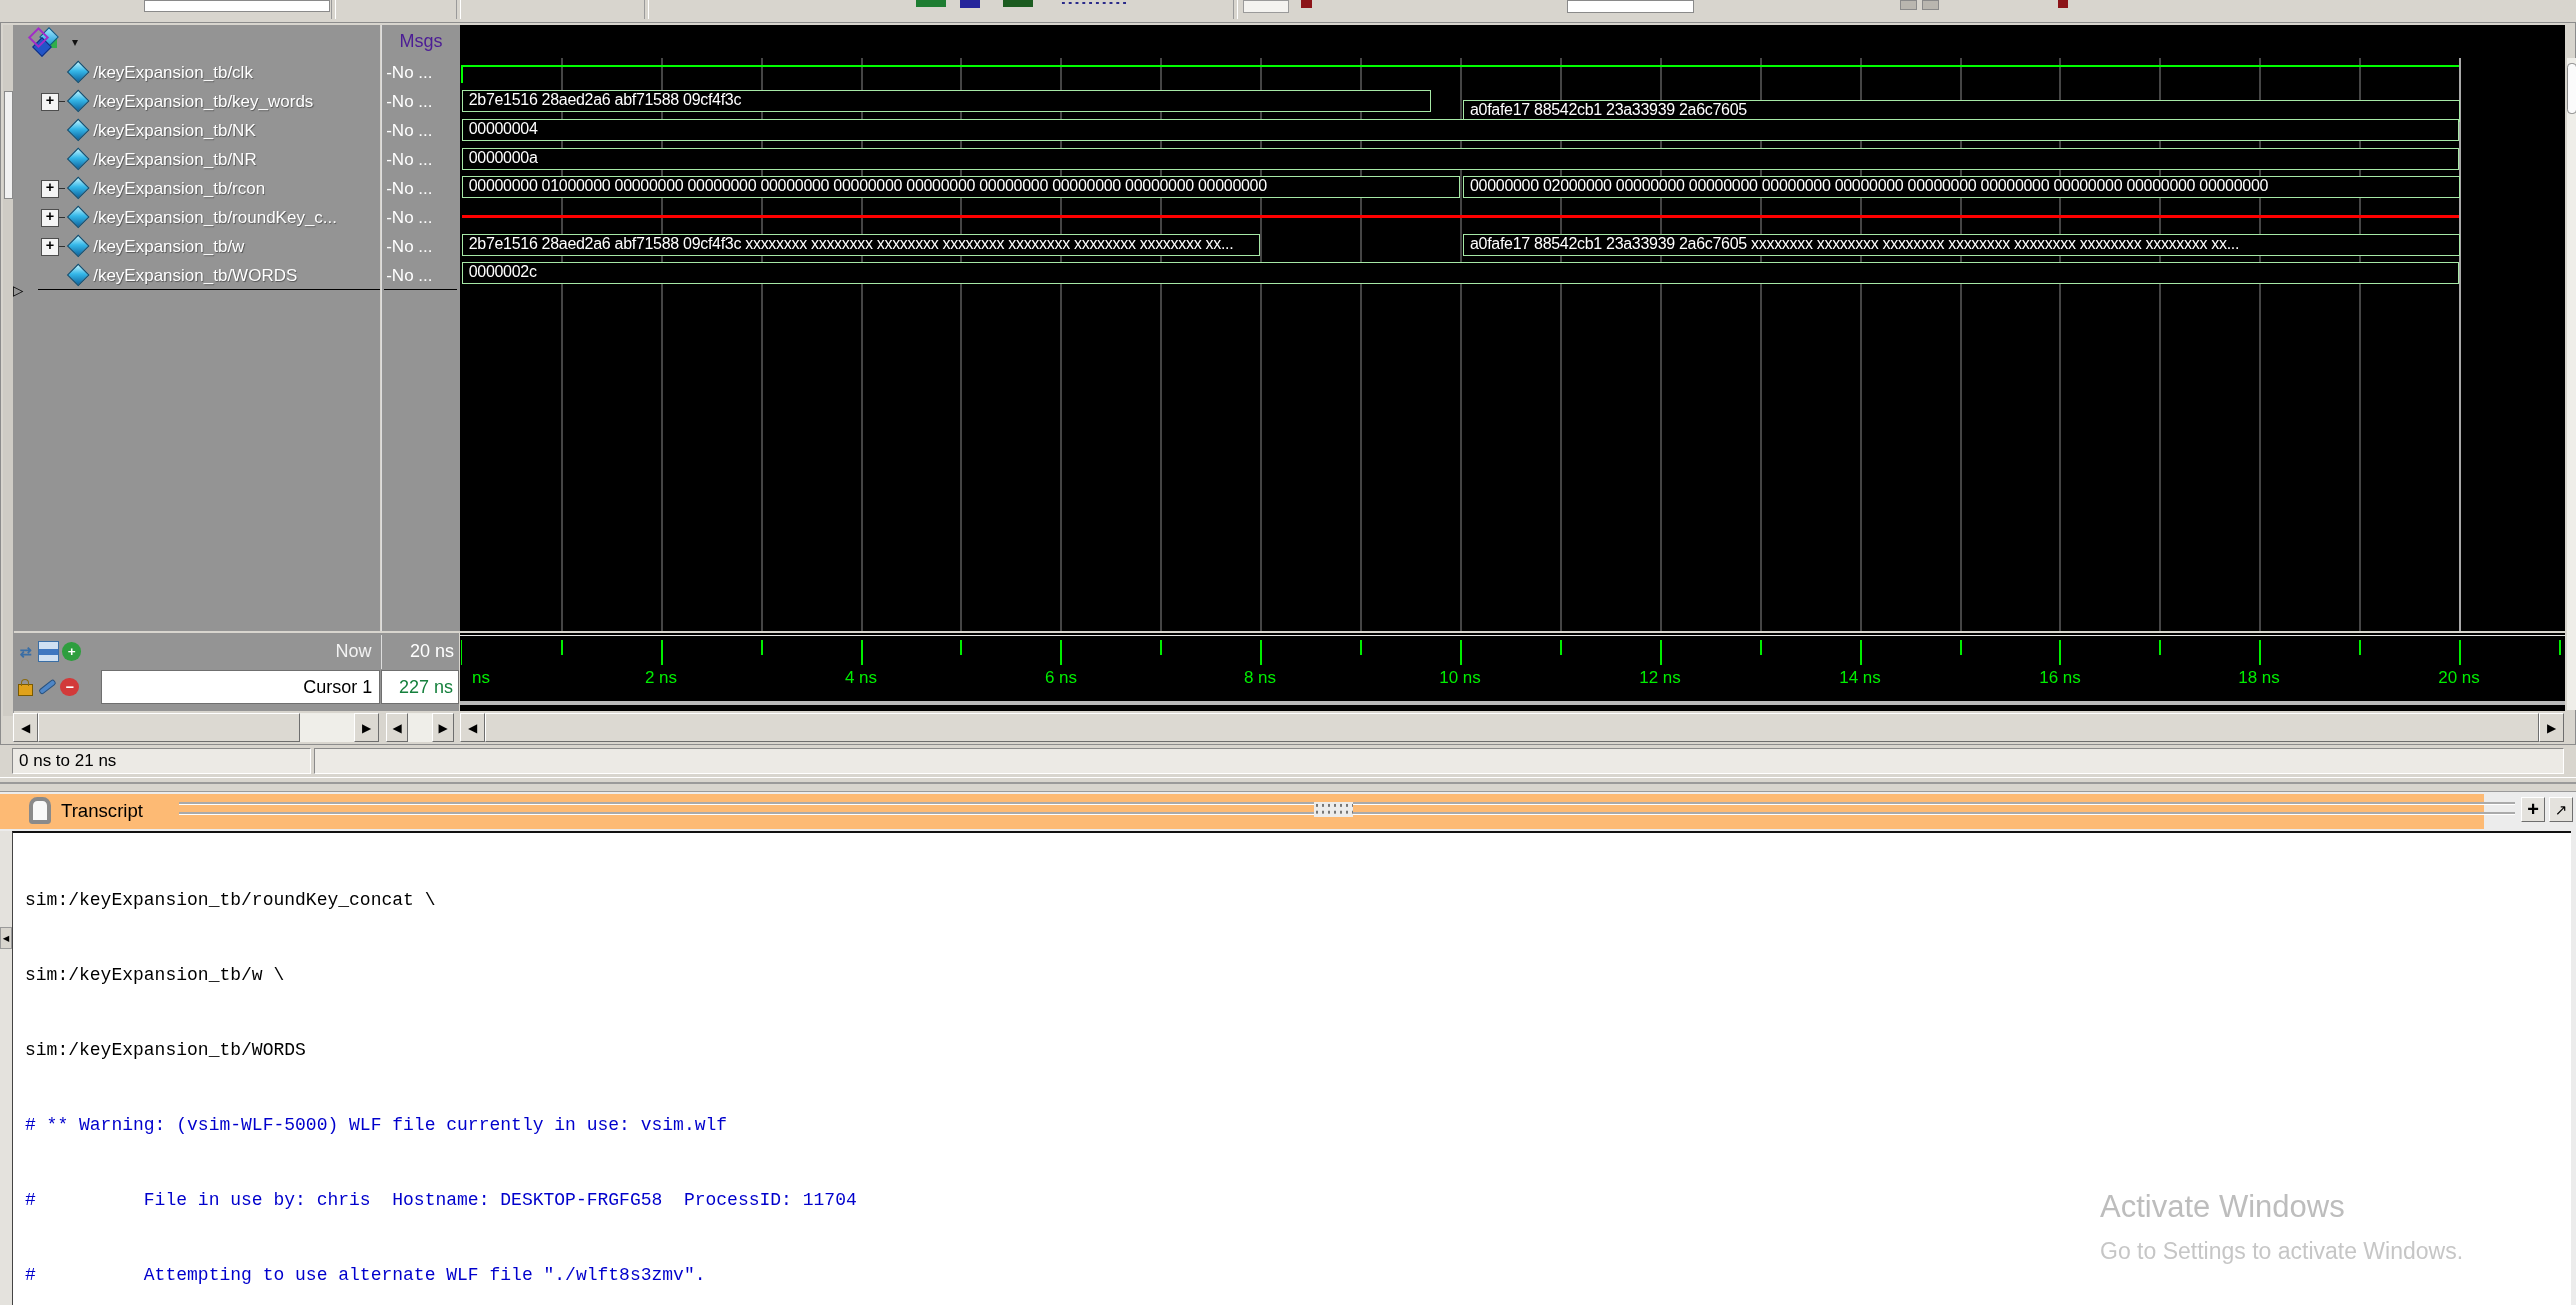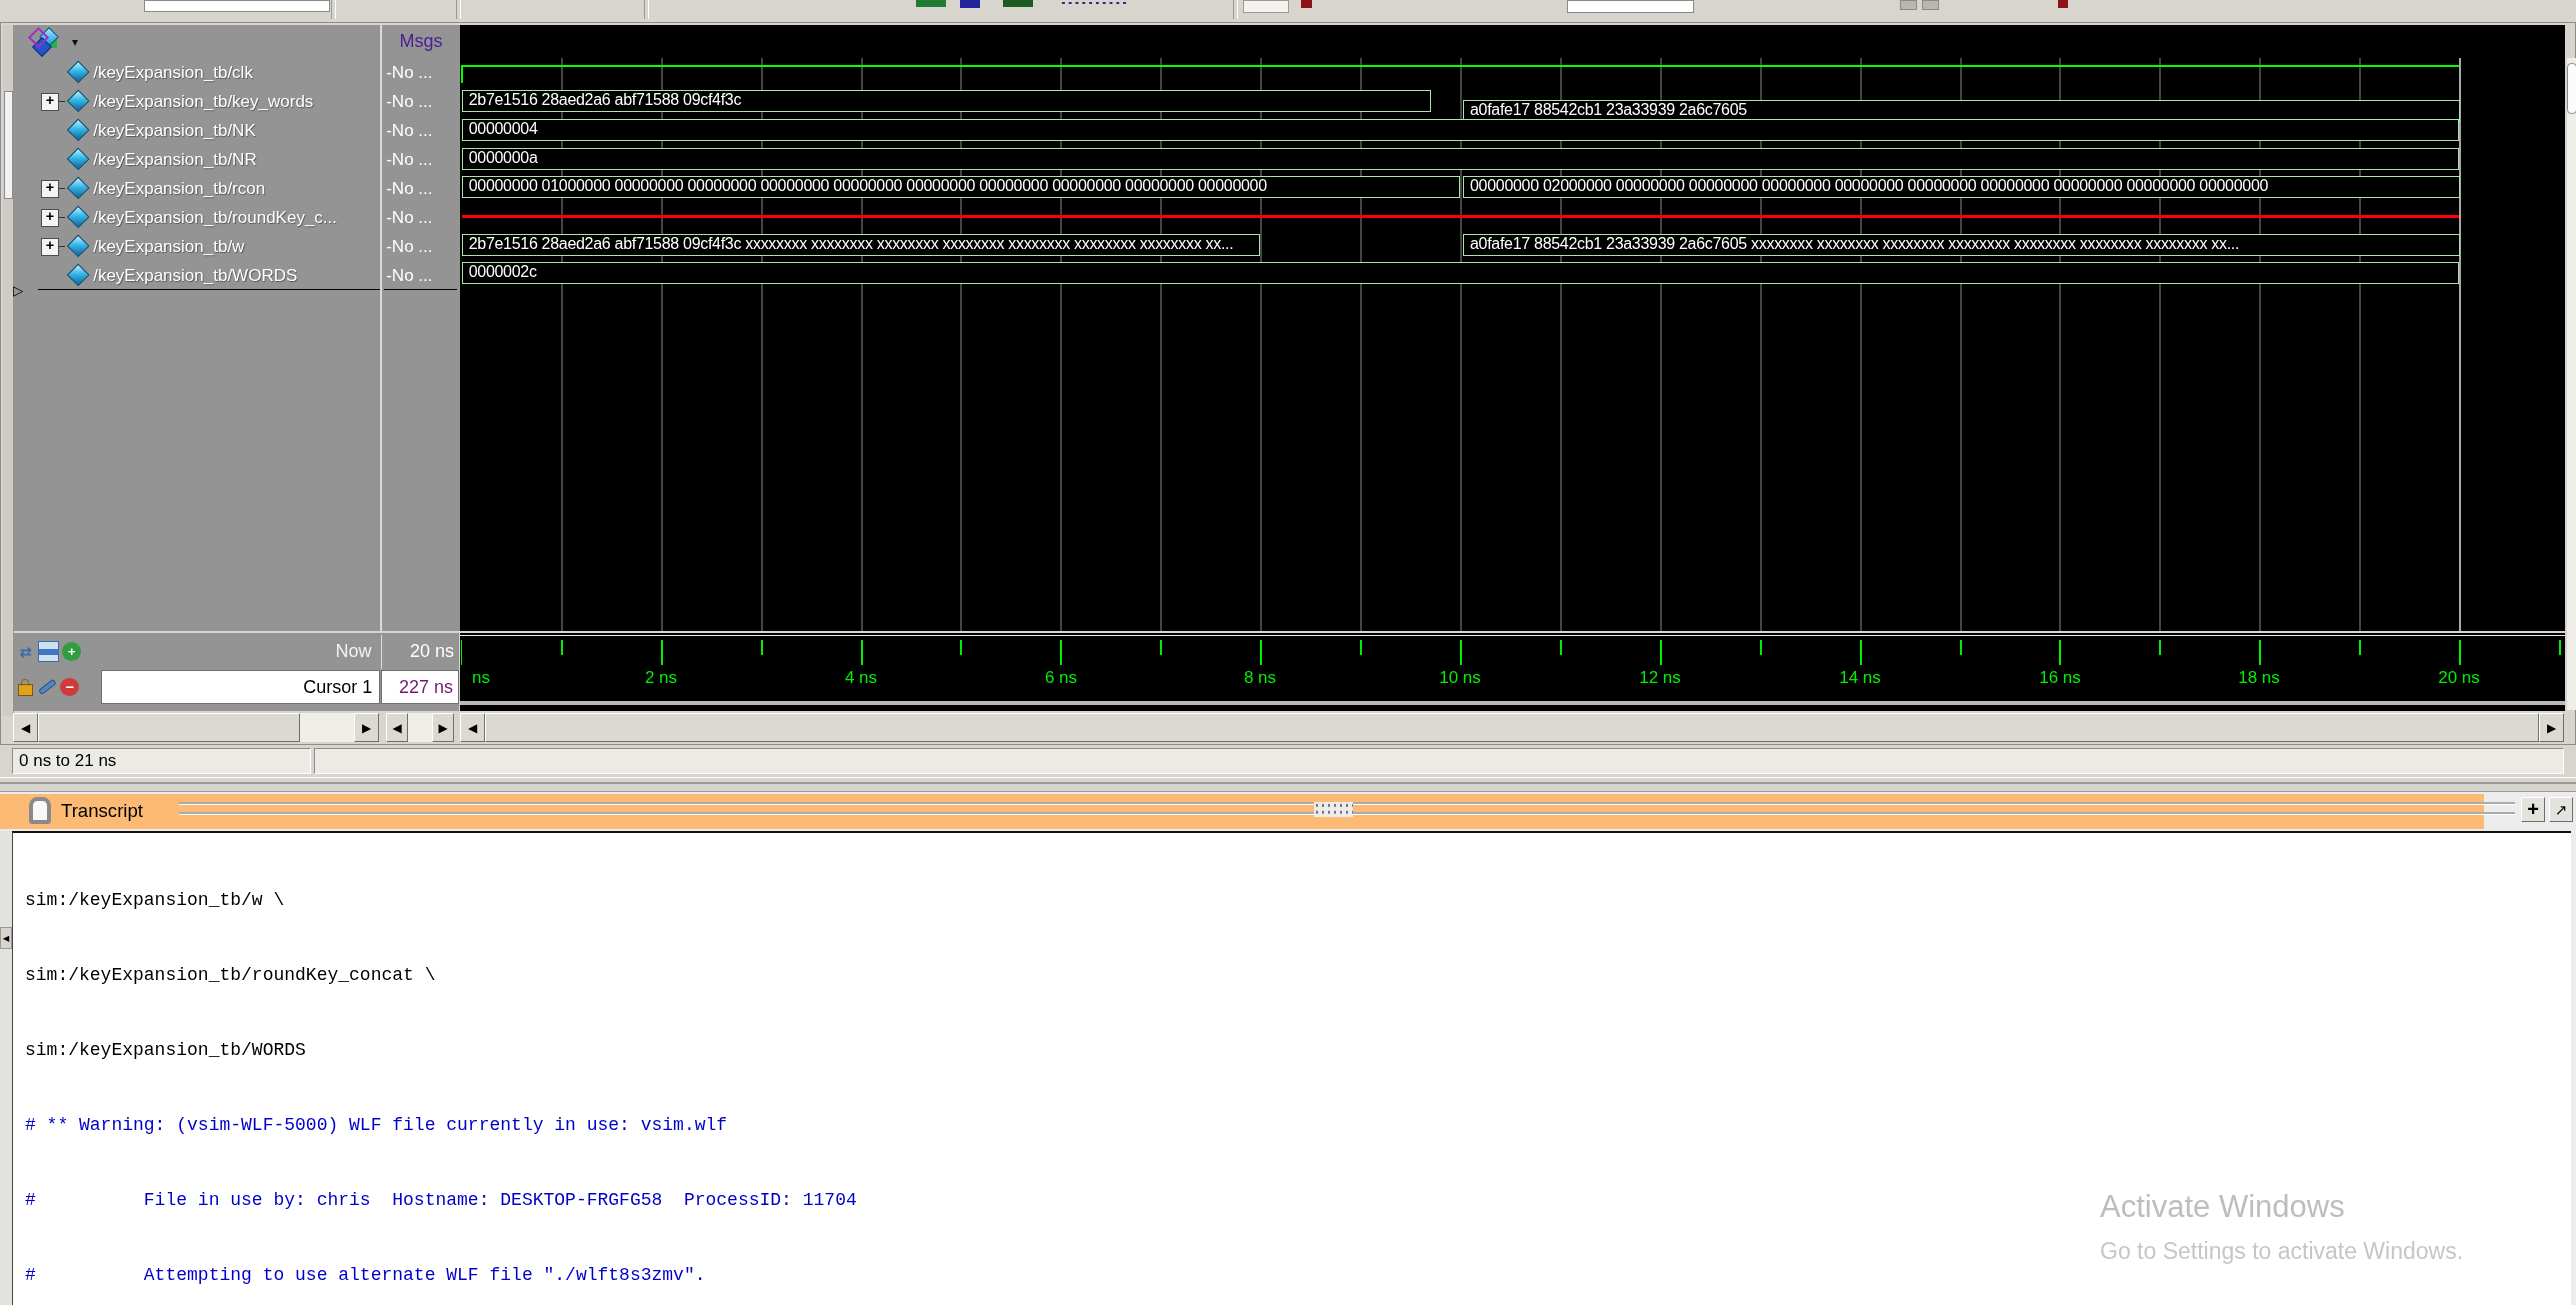--- a/index.html
+++ b/index.html
@@ -54,21 +54,21 @@
   .tlabel{position:absolute;top:35px;width:68px;text-align:center;color:#00ee00;font-size:17px;white-space:nowrap;}
   #tl-grayline{position:absolute;left:0;top:68px;width:100%;height:4.2px;background:#b9b9b9;}
   #bl-area{left:12px;top:610px;width:446px;height:78px;background:#949494;}
   .bl-row1{position:absolute;left:0;top:1.7px;width:367px;height:34px;display:flex;align-items:center;}
   .now-label{position:absolute;right:8.4px;color:#f2f2f2;font-size:18px;}
   .now-val{position:absolute;left:368px;top:1.7px;width:78px;height:34px;color:#ffffff;font-size:18px;
     display:flex;align-items:center;justify-content:flex-end;padding-right:5px;box-sizing:border-box;border-left:1.7px solid #dddddd;}
   .cursor-field{position:absolute;left:88px;top:37px;width:279px;height:34px;background:#ffffff;border:0.8px solid #6f6f6f;
     color:#000;font-size:18px;display:flex;align-items:center;justify-content:flex-end;padding-right:6.8px;box-sizing:border-box;}
   .cursor-val{position:absolute;left:368px;top:37px;width:78px;height:34px;background:#ffffff;border:0.8px solid #6f6f6f;
-    color:#701a75;font-size:18px;display:flex;align-items:center;justify-content:flex-end;padding-right:5px;box-sizing:border-box;}
+    color:#15803d;font-size:18px;display:flex;align-items:center;justify-content:flex-end;padding-right:5px;box-sizing:border-box;}
   .mini-ico{width:18.6px;height:18.6px;margin-left:3.4px;display:flex;align-items:center;justify-content:center;font-size:14.4px;}
   .ico-swap{color:#3a6ea5;font-weight:bold;}
   .ico-win{background:#cfe0f2;border:0.8px solid #3a6ea5;}
   .ico-win i{display:block;width:100%;height:6px;background:#3f77c0;}
   .ico-add{background:#2e9e3e;border-radius:50%;color:#fff;font-weight:bold;font-size:13.5px;line-height:17px;border:0.8px solid #food;}
   .ico-lock{width:13.5px;height:10px;background:#e0a21b;border:0.8px solid #7a5a00;position:relative;margin-top:6.8px;}
   .ico-lock i{position:absolute;left:1.7px;top:-6.8px;width:6.8px;height:6.8px;border:1.7px solid #8a6a10;border-bottom:none;border-radius:5px 5px 0 0;}
   .ico-wrench{width:17px;height:4.2px;background:#4f86c6;transform:rotate(-38deg);border-radius:2.5px;border:0.8px solid #28517e;}
   .ico-minus{background:#d23a3a;border-radius:50%;color:#fff;font-weight:bold;}
 
@@ -354,22 +354,22 @@
       <div id="tr-title">Transcript</div>
       <div class="grip-line" style="top:8.4px;"></div>
       <div class="grip-line" style="top:18.6px;"></div>
       <div id="tr-grip-dots"></div>
       <div class="tr-btn" style="left:2521px;font-size:20px;font-weight:bold;">+</div>
       <div class="tr-btn" style="left:2549px;font-size:15px;">↗</div>
     </div>
     <div id="tr-gutter"></div>
     <div id="tr-gutter-arrow">◀</div>
     <div id="tr-text">
+      <div class="tline c-cmd"><span>sim:/keyExpansion_tb/roundKey_concat \</span><span class="u"></span><span></span></div>
       <div class="tline c-cmd"><span>sim:/keyExpansion_tb/w \</span><span class="u"></span><span></span></div>
-      <div class="tline c-cmd"><span>sim:/keyExpansion_tb/roundKey_concat \</span><span class="u"></span><span></span></div>
       <div class="tline c-cmd"><span>sim:/keyExpansion_tb/WORDS</span><span class="u"></span><span></span></div>
       <div class="tline c-warn"><span># ** Warning: (vsim-WLF-5000) WLF file currently in use: vsim.wlf</span><span class="u"></span><span></span></div>
       <div class="tline c-warn"><span>#          File in use by: chris  Hostname: DESKTOP-FRGFG58  ProcessID: 11704</span><span class="u"></span><span></span></div>
       <div class="tline c-warn"><span>#          Attempting to use alternate WLF file "./wlft8s3zmv".</span><span class="u"></span><span></span></div>
       
       
       
       
       
       

